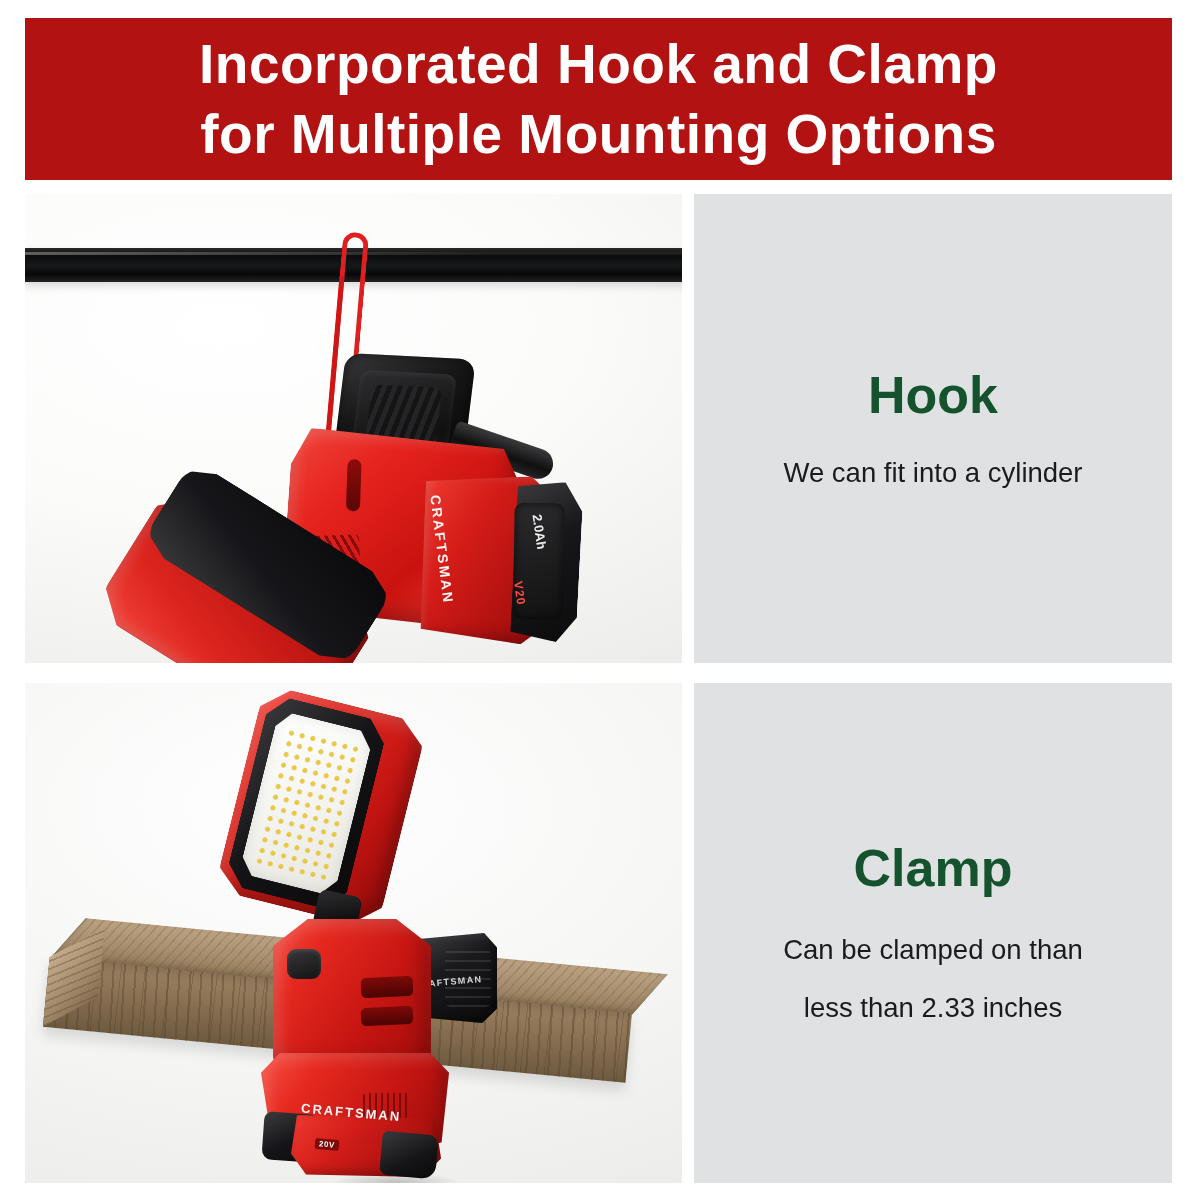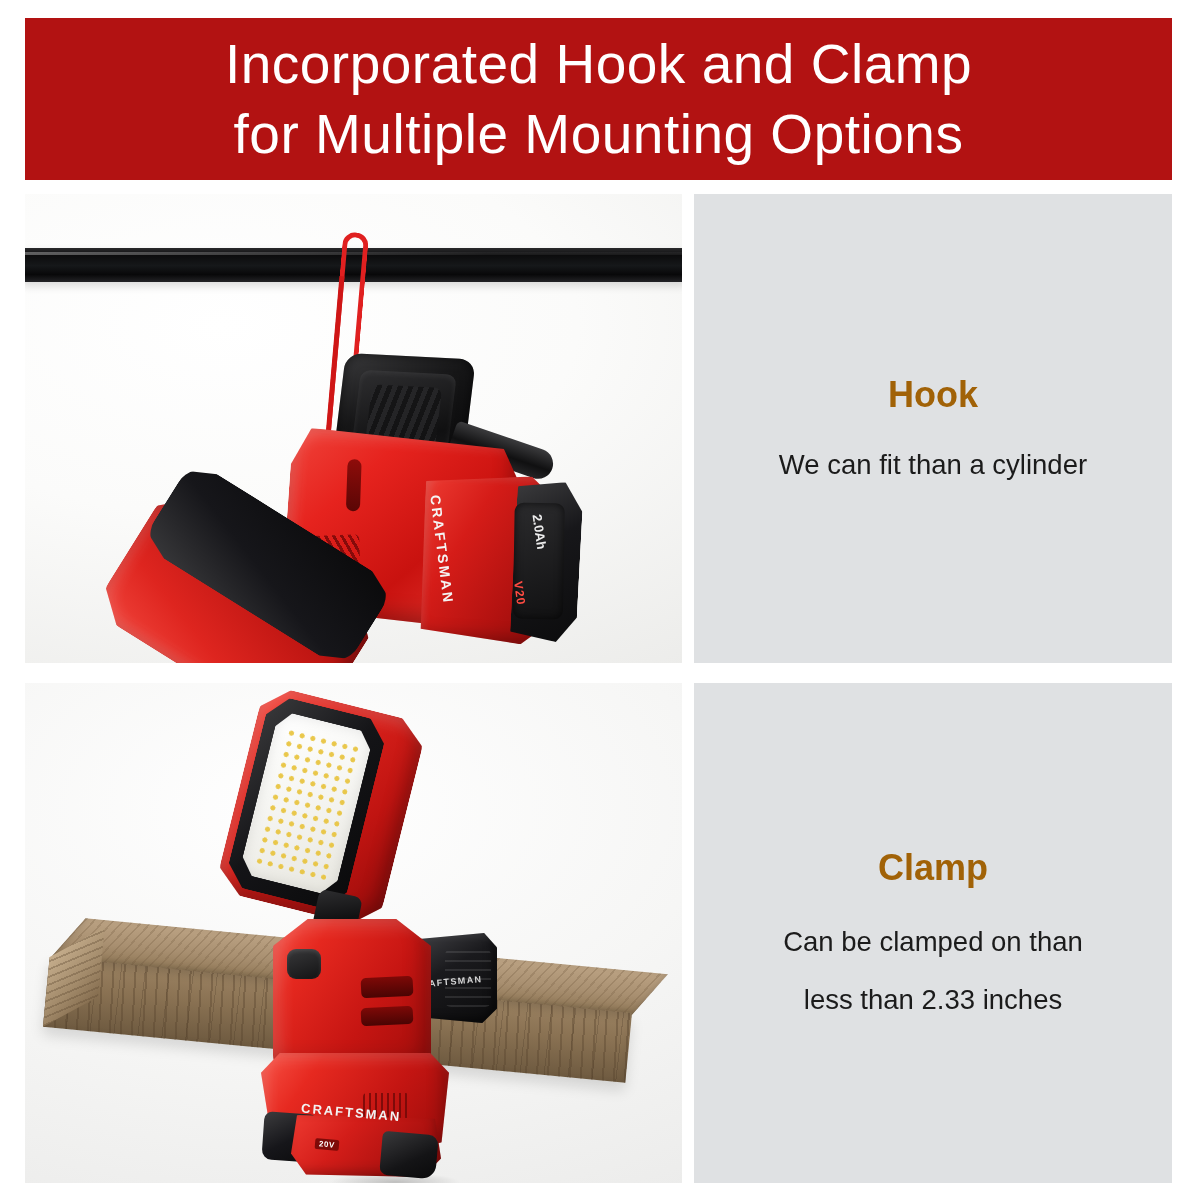--- a/index.html
+++ b/index.html
@@ -29,21 +29,21 @@
     background: #B21212;
     display: flex;
     flex-direction: column;
     align-items: center;
     justify-content: center;
     gap: 2px;
   }
   .banner-line {
     color: #ffffff;
     font-family: "Liberation Sans", sans-serif;
-    font-weight: normal;
+    font-weight: bold;
     font-size: 55px;
     line-height: 1.24;
     letter-spacing: 0.5px;
     white-space: nowrap;
     text-align: center;
   }
 
   
   .panel {
     position: absolute;
@@ -61,24 +61,24 @@
     display: flex;
     flex-direction: column;
     align-items: center;
     justify-content: center;
   }
   .row1 { top: 194px; height: 469px; }
   .row2 { top: 683px; height: 500px; }
 
   
   .feature-title {
-    color: #a16207;
+    color: #14532d;
     font-family: "Liberation Sans", sans-serif;
     font-weight: bold;
-    font-size: 36px;
+    font-size: 52px;
     line-height: 1;
     text-align: center;
   }
   .feature-lines {
     margin-top: 30px;
     display: flex;
     flex-direction: column;
     align-items: center;
     gap: 26px;
     width: 100%;
@@ -674,21 +674,21 @@
           <div class="led-head-black"></div>
         </div>
       </div>
 
     </div>
   </div>
 
   <div class="panel text-panel row1">
     <div class="feature-title">Hook</div>
     <div class="feature-lines">
-      <div class="feature-line">We can fit than a cylinder</div>
+      <div class="feature-line">We can fit into a cylinder</div>
     </div>
   </div>
 
   <div class="panel photo-panel row2">
     <div class="scene-clamp">
 
       <div class="plank">
         <div class="plank-top"></div>
         <div class="plank-face"></div>
         <div class="plank-end"></div>

